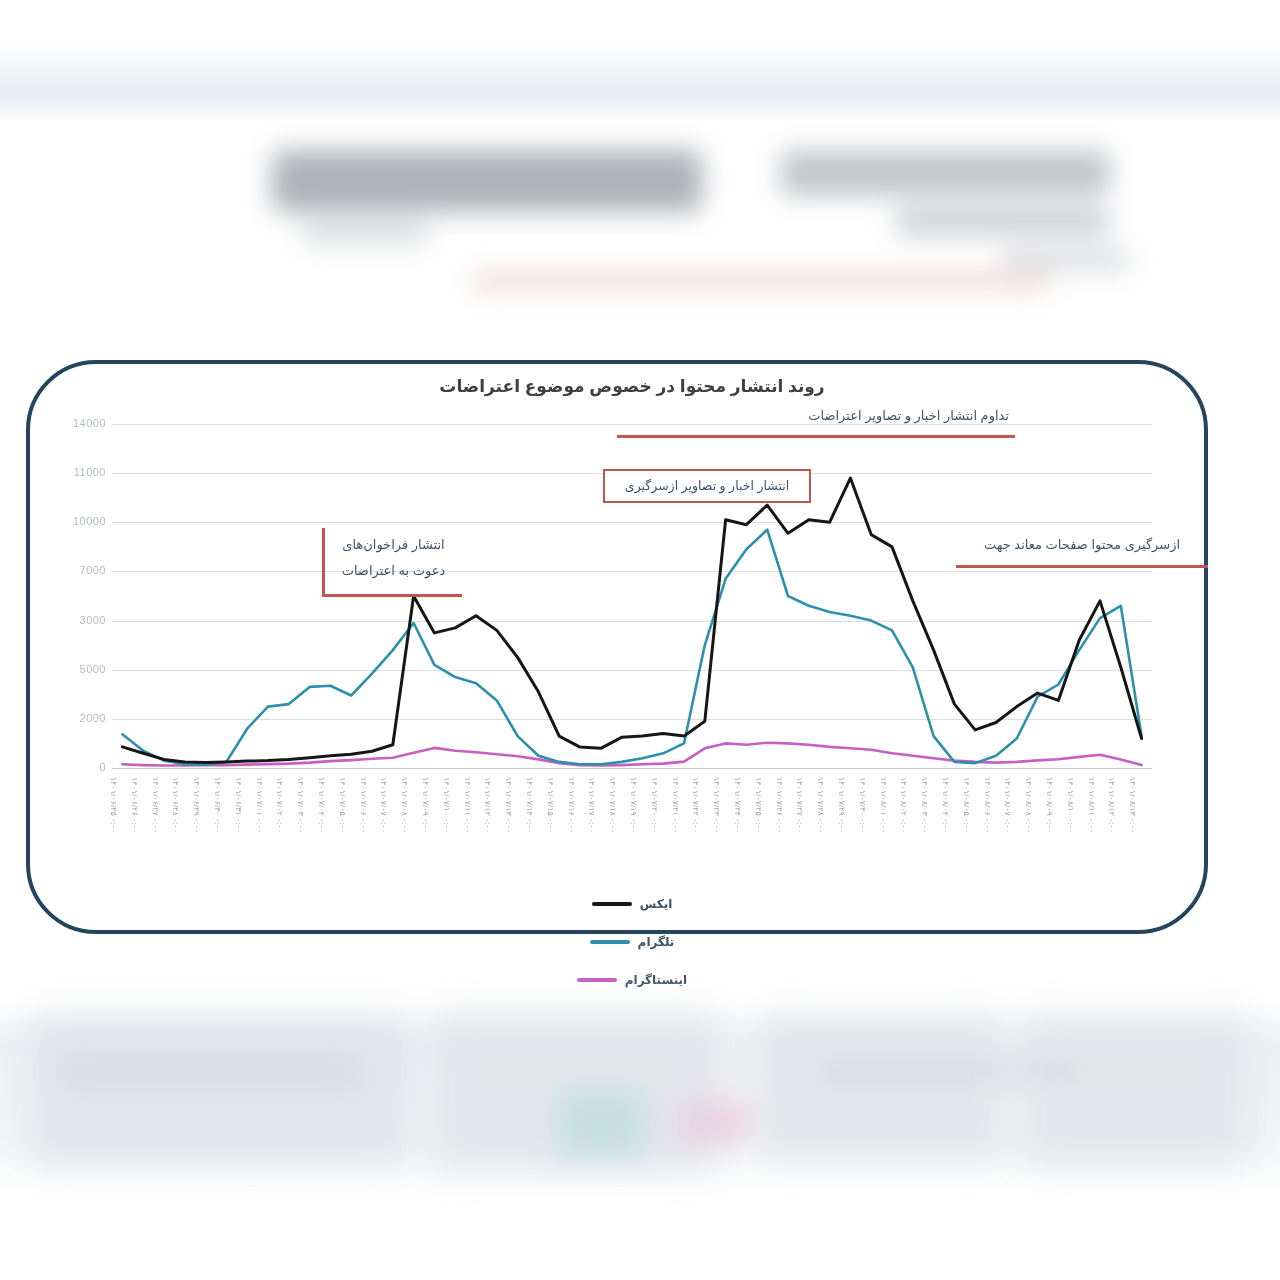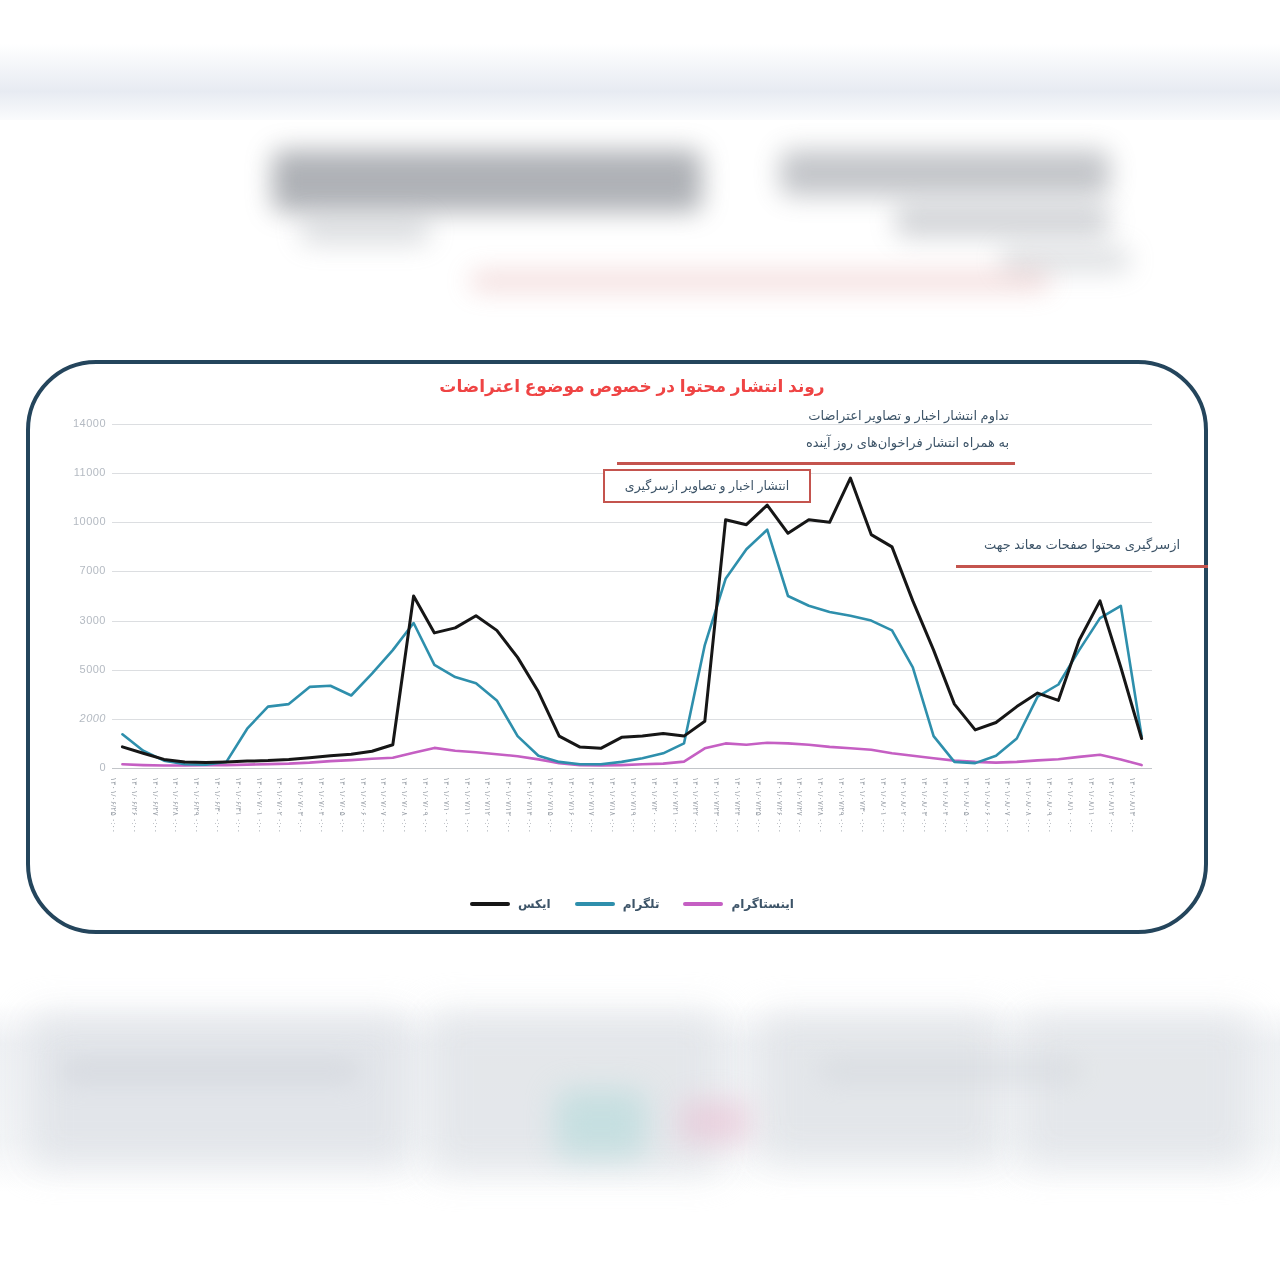--- a/index.html
+++ b/index.html
@@ -8,21 +8,21 @@
   
   .top-band{position:absolute;left:0;top:44px;width:1280px;height:76px;
     background:linear-gradient(180deg,rgba(232,236,243,0) 0%,#e7ebf2 62%,rgba(236,240,245,0.25) 100%);}
   .blur-blob{position:absolute;border-radius:10px;filter:blur(13px);}
   .bottom-band{position:absolute;left:0;top:1002px;width:1280px;height:190px;
     background:linear-gradient(180deg,rgba(240,242,245,0) 0%,#eef0f3 22%,#f2f4f6 72%,rgba(245,246,248,0) 100%);}
   
   .card{position:absolute;left:26px;top:360px;width:1182px;height:574px;background:#ffffff;
         border:4px solid #24455c;border-radius:70px;box-sizing:border-box;}
   .chart-title{position:absolute;left:112px;top:376px;width:1040px;text-align:center;
-        font-size:17px;font-weight:bold;color:#ef4444;direction:rtl;}
+        font-size:17px;font-weight:bold;color:#404040;direction:rtl;}
   .plot{position:absolute;left:112px;top:424px;width:1040px;height:344px;}
   .gridline{position:absolute;left:0;width:1040px;height:1px;background:#dcdee1;}
   .gridline.zero{background:#c2c5c9;}
   .ytick{position:absolute;width:60px;text-align:right;font-size:11px;color:#b4bac2;
         letter-spacing:0.5px;}
   .xlabels{position:absolute;left:112px;top:777px;width:1040px;height:112px;}
   .xlab{position:absolute;top:0;transform:rotate(90deg);transform-origin:0 0;
         white-space:nowrap;font-size:8px;color:#9aa0a8;direction:ltr;
         filter:blur(0.5px);letter-spacing:0.4px;}
   
@@ -30,21 +30,21 @@
   .ann-calls{left:322px;top:528px;width:140px;height:69px;border-left:3px solid #c4544e;
         border-bottom:3px solid #c4544e;text-align:center;line-height:26px;padding:4px 6px 0 6px;}
   .ann-box{left:603px;top:469px;width:208px;height:34px;border:2px solid #c4544e;
         text-align:center;line-height:30px;font-size:12.5px;background:#fff;}
   .ann-cont{left:617px;top:402px;width:398px;border-bottom:3px solid #c4544e;
         text-align:right;line-height:27px;padding:0 6px 6px 0;}
   .ann-resume{left:956px;top:531px;width:252px;border-bottom:3px solid #c4544e;
         text-align:center;line-height:27px;padding-bottom:7px;}
   
   .legend{position:absolute;left:112px;top:897px;width:1040px;display:flex;
-        justify-content:center;align-items:center;gap:24px;}
+        justify-content:center;align-items:center;gap:24px;flex-direction:column;}
   .legend-item{display:flex;align-items:center;gap:8px;}
   .legend-swatch{width:40px;height:3.5px;border-radius:2px;}
   .legend-label{font-size:12px;font-weight:bold;color:#3d5468;direction:rtl;}
 </style>
 </head>
 <body>
 
 <div id="page">
 
   <div class="top-band"></div>
@@ -55,21 +55,21 @@
   <div class="blur-blob" style="left:1000px;top:248px;width:130px;height:24px;background:#9aa0a8;opacity:.33;"></div>
   <div class="blur-blob" style="left:470px;top:272px;width:580px;height:18px;background:#d99090;opacity:.35;"></div>
 
   <div class="card"></div>
   <div class="chart-title">روند انتشار محتوا در خصوص موضوع اعتراضات</div>
 
   <div class="plot" id="plot">
       <div class="gridline zero" style="top: 344px;"></div>
       <div class="ytick" style="left: -66px; top: 337px;">0</div>
       <div class="gridline" style="top: 294.9px;"></div>
-      <div class="ytick" style="left: -66px; top: 287.9px; font-style: italic;">2000</div>
+      <div class="ytick" style="left: -66px; top: 287.9px;">2000</div>
       <div class="gridline" style="top: 245.7px;"></div>
       <div class="ytick" style="left: -66px; top: 238.7px;">5000</div>
       <div class="gridline" style="top: 196.6px;"></div>
       <div class="ytick" style="left: -66px; top: 189.6px;">3000</div>
       <div class="gridline" style="top: 147.4px;"></div>
       <div class="ytick" style="left: -66px; top: 140.4px;">7000</div>
       <div class="gridline" style="top: 98.3px;"></div>
       <div class="ytick" style="left: -66px; top: 91.3px;">10000</div>
       <div class="gridline" style="top: 49.1px;"></div>
       <div class="ytick" style="left: -66px; top: 42.1px;">11000</div>
@@ -127,24 +127,27 @@
       <span class="xlab" style="left: 879.5px;">۱۴۰۱/۰۸/۰۶ ۰:۰۰</span>
       <span class="xlab" style="left: 900.3px;">۱۴۰۱/۰۸/۰۷ ۰:۰۰</span>
       <span class="xlab" style="left: 921.1px;">۱۴۰۱/۰۸/۰۸ ۰:۰۰</span>
       <span class="xlab" style="left: 941.9px;">۱۴۰۱/۰۸/۰۹ ۰:۰۰</span>
       <span class="xlab" style="left: 962.7px;">۱۴۰۱/۰۸/۱۰ ۰:۰۰</span>
       <span class="xlab" style="left: 983.5px;">۱۴۰۱/۰۸/۱۱ ۰:۰۰</span>
       <span class="xlab" style="left: 1004.3px;">۱۴۰۱/۰۸/۱۲ ۰:۰۰</span>
       <span class="xlab" style="left: 1025.1px;">۱۴۰۱/۰۸/۱۳ ۰:۰۰</span>
     </div>
 
+  <div class="ann ann-calls">
+    <div>انتشار فراخوان‌های</div>
+    <div>دعوت به اعتراضات</div>
+  </div>
   <div class="ann ann-box">انتشار اخبار و تصاویر ازسرگیری</div>
   <div class="ann ann-cont">
     <div>تداوم انتشار اخبار و تصاویر اعتراضات</div>
-    <div>به همراه انتشار فراخوان‌های روز آینده</div>
   </div>
   <div class="ann ann-resume">
     <div>ازسرگیری محتوا صفحات معاند جهت</div>
   </div>
 
   <div class="legend">
     <div class="legend-item">
       <div class="legend-swatch" id="sw-x" style="background: rgb(22, 22, 22);"></div>
       <div class="legend-label">ایکس</div>
     </div>

